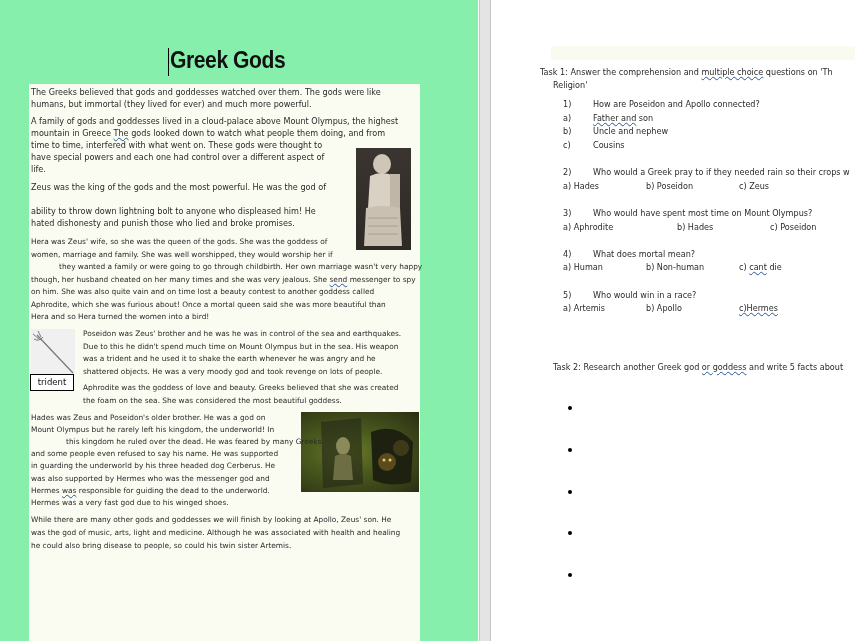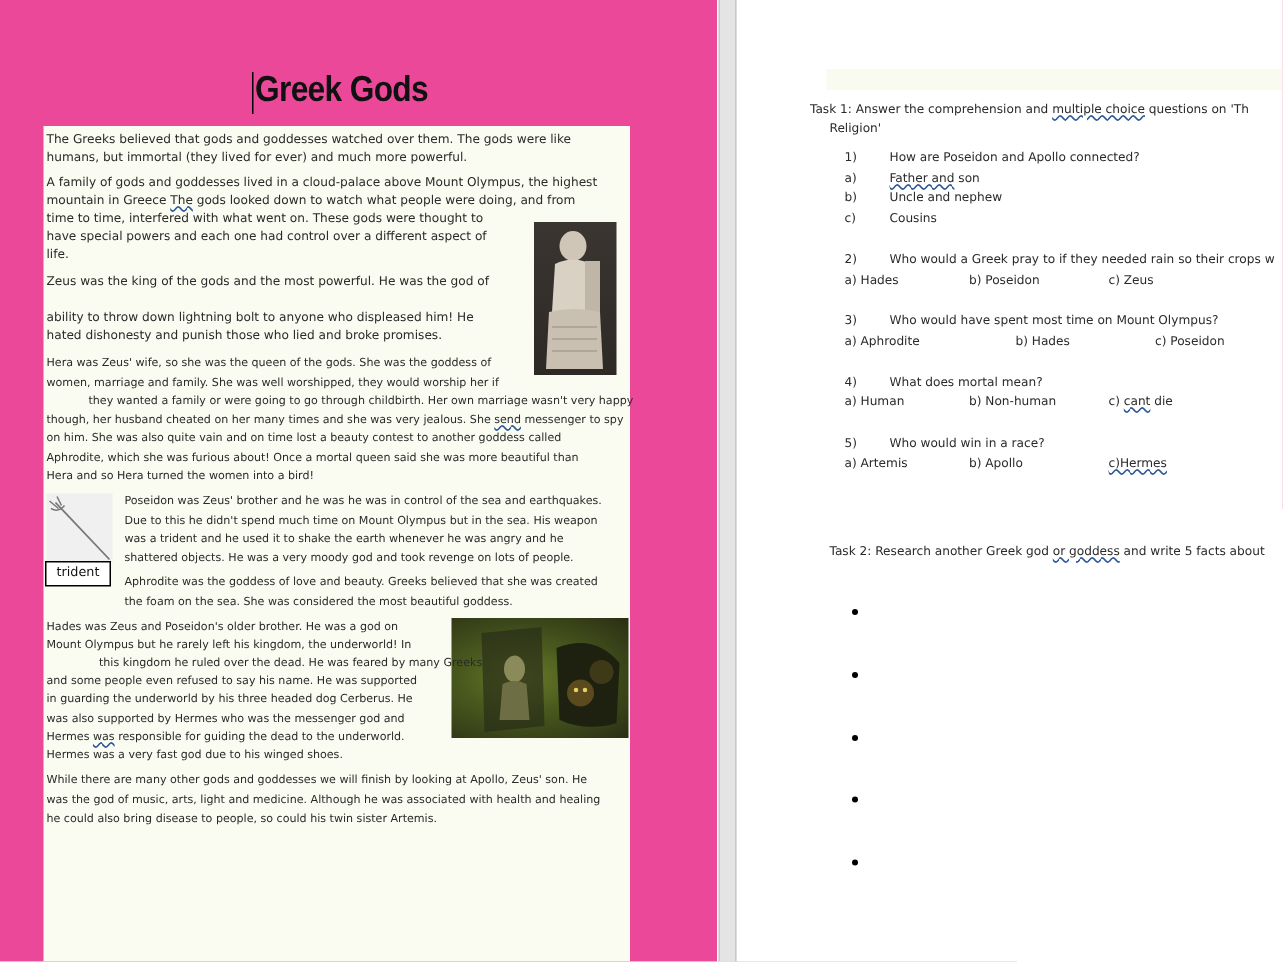--- a/index.html
+++ b/index.html
@@ -1,19 +1,19 @@
 <!DOCTYPE html>
 <html><head>
   <meta charset="utf-8">
   <style>
     * { margin:0; padding:0; box-sizing:border-box; }
     html, body { width:855px; height:641px; overflow:hidden; background:#ffffff; }
     body { position:relative; font-family:"DejaVu Sans", "Liberation Sans", sans-serif; color:#222; }
 
-    .page-left { position:absolute; left:0; top:0; width:478px; height:641px; background:#ec4899; }
+    .page-left { position:absolute; left:0; top:0; width:478px; height:641px; background:#86efac; }
     .page-gap { position:absolute; left:479px; top:0; width:12px; height:641px; background:#e4e4e4; border-left:1px solid #c8c8c8; border-right:1px solid #c8c8c8; }
     .page-right { position:absolute; left:492px; top:0; width:363px; height:641px; background:#ffffff; }
 
     .title-wrap { position:absolute; left:168px; top:46px; height:30px; }
     .cursor { position:absolute; left:0; top:2px; width:1px; height:28px; background:#000; }
     .title { position:absolute; left:2px; top:0; font-family:"Liberation Sans", sans-serif; font-weight:bold; font-size:24px; letter-spacing:-0.5px; color:#111; white-space:nowrap; transform:scaleX(0.88); transform-origin:left top; }
 
     .text-area { position:absolute; left:29px; top:84px; width:391px; height:557px; background:#fafbf1; }
 
     .p { position:absolute; font-size:8.1px; line-height:12.4px; color:#2a2a2a; white-space:nowrap; }
@@ -37,21 +37,21 @@
     <div class="cursor"></div>
     <div class="title">Greek Gods</div>
   </div>
 
   <div class="text-area"></div>
 
   <div class="p" style="left:31px;top:86px;">The Greeks believed that gods and goddesses watched over them. The gods were like</div>
   <div class="p" style="left:31px;top:98px;">humans, but immortal (they lived for ever) and much more powerful.</div>
 
   <div class="p" style="left:31px;top:115px;">A family of gods and goddesses lived in a cloud-palace above Mount Olympus, the highest</div>
-  <div class="p" style="left:31px;top:127px;"><span>mountain in Greece </span><span class="u">The</span><span> gods looked down to watch what people were doing, and from</span></div>
+  <div class="p" style="left:31px;top:127px;"><span>mountain in Greece </span><span class="u">The</span><span> gods looked down to watch what people them doing, and from</span></div>
   <div class="p" style="left:31px;top:139px;">time to time, interfered with what went on. These gods were thought to</div>
   <div class="p" style="left:31px;top:151px;">have special powers and each one had control over a different aspect of</div>
   <div class="p" style="left:31px;top:163px;">life.</div>
 
   <div class="img-zeus">
     <svg width="55" height="102" viewBox="0 0 55 102">
       <ellipse cx="26" cy="16" rx="9" ry="10" fill="#cfc6b8"></ellipse>
       <path d="M14 28 Q26 22 38 28 L42 60 Q28 66 12 60 Z" fill="#d9d1c4"></path>
       <rect x="34" y="26" width="10" height="60" fill="#bfb6a8"></rect>
       <path d="M10 60 Q27 56 44 60 L46 98 L8 98 Z" fill="#c9c0b2"></path>

